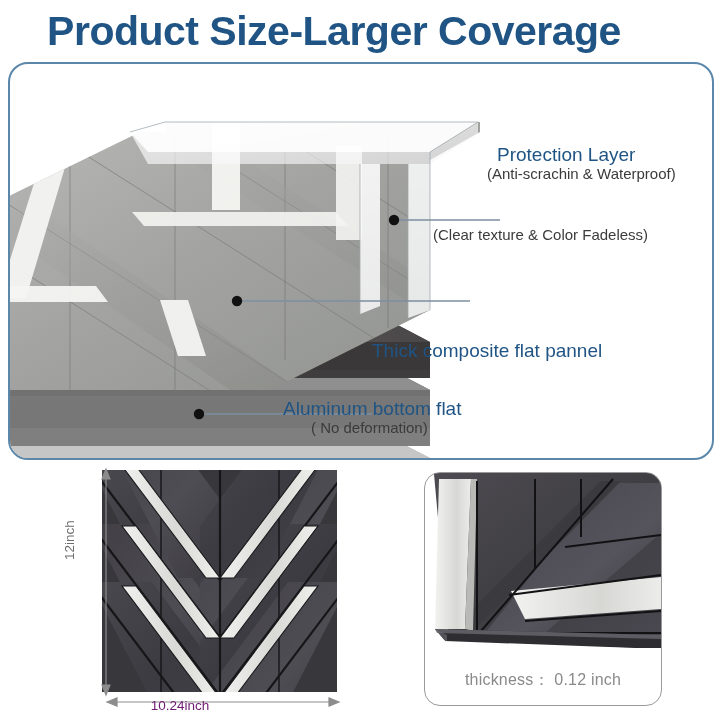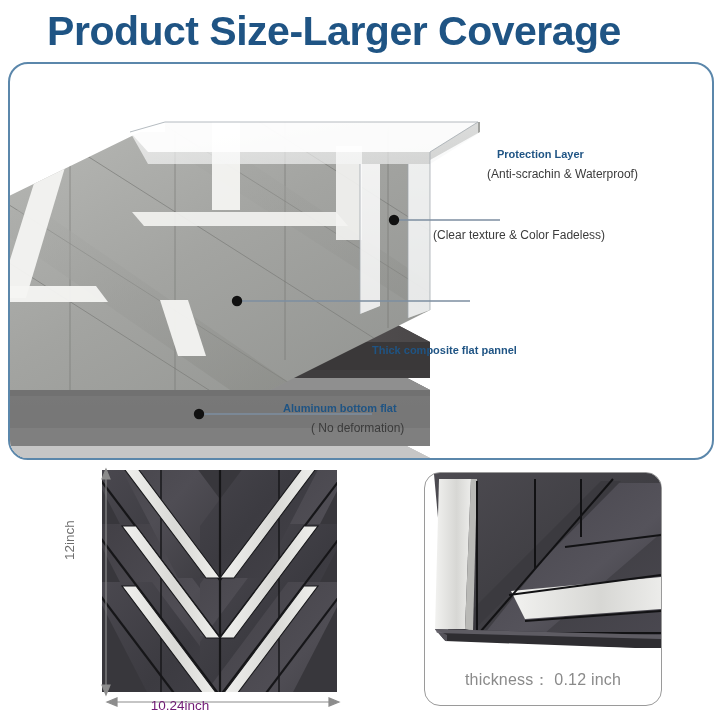--- a/index.html
+++ b/index.html
@@ -26,25 +26,25 @@
     background:#ffffff;overflow:hidden;
   }
   .main-card-inner{position:absolute;inset:0;}
 
   
   .stack-svg{position:absolute;left:-10px;top:-4px;}
 
   
   .callout{position:absolute;}
   .callout .head{
-    font-size:11px;font-weight:bold;color:#1f5484;
+    font-size:19px;font-weight:normal;color:#1f5484;
     line-height:21px;white-space:nowrap;
   }
   .callout .sub{
-    font-size:12px;color:#3b3b3b;line-height:18px;
+    font-size:15px;color:#3b3b3b;line-height:18px;
     white-space:nowrap;
   }
   .c-protection{left:497px;top:144px;}
   .c-protection .sub{margin-left:-10px;}
   .c-pattern{left:477px;top:226px;}
   .c-pattern .sub{margin-left:-44px;}
   .c-panel{left:372px;top:340px;}
   .c-panel .sub{margin-left:48px;}
   .c-foil{left:283px;top:398px;}
   .c-foil .sub{margin-left:28px;}

